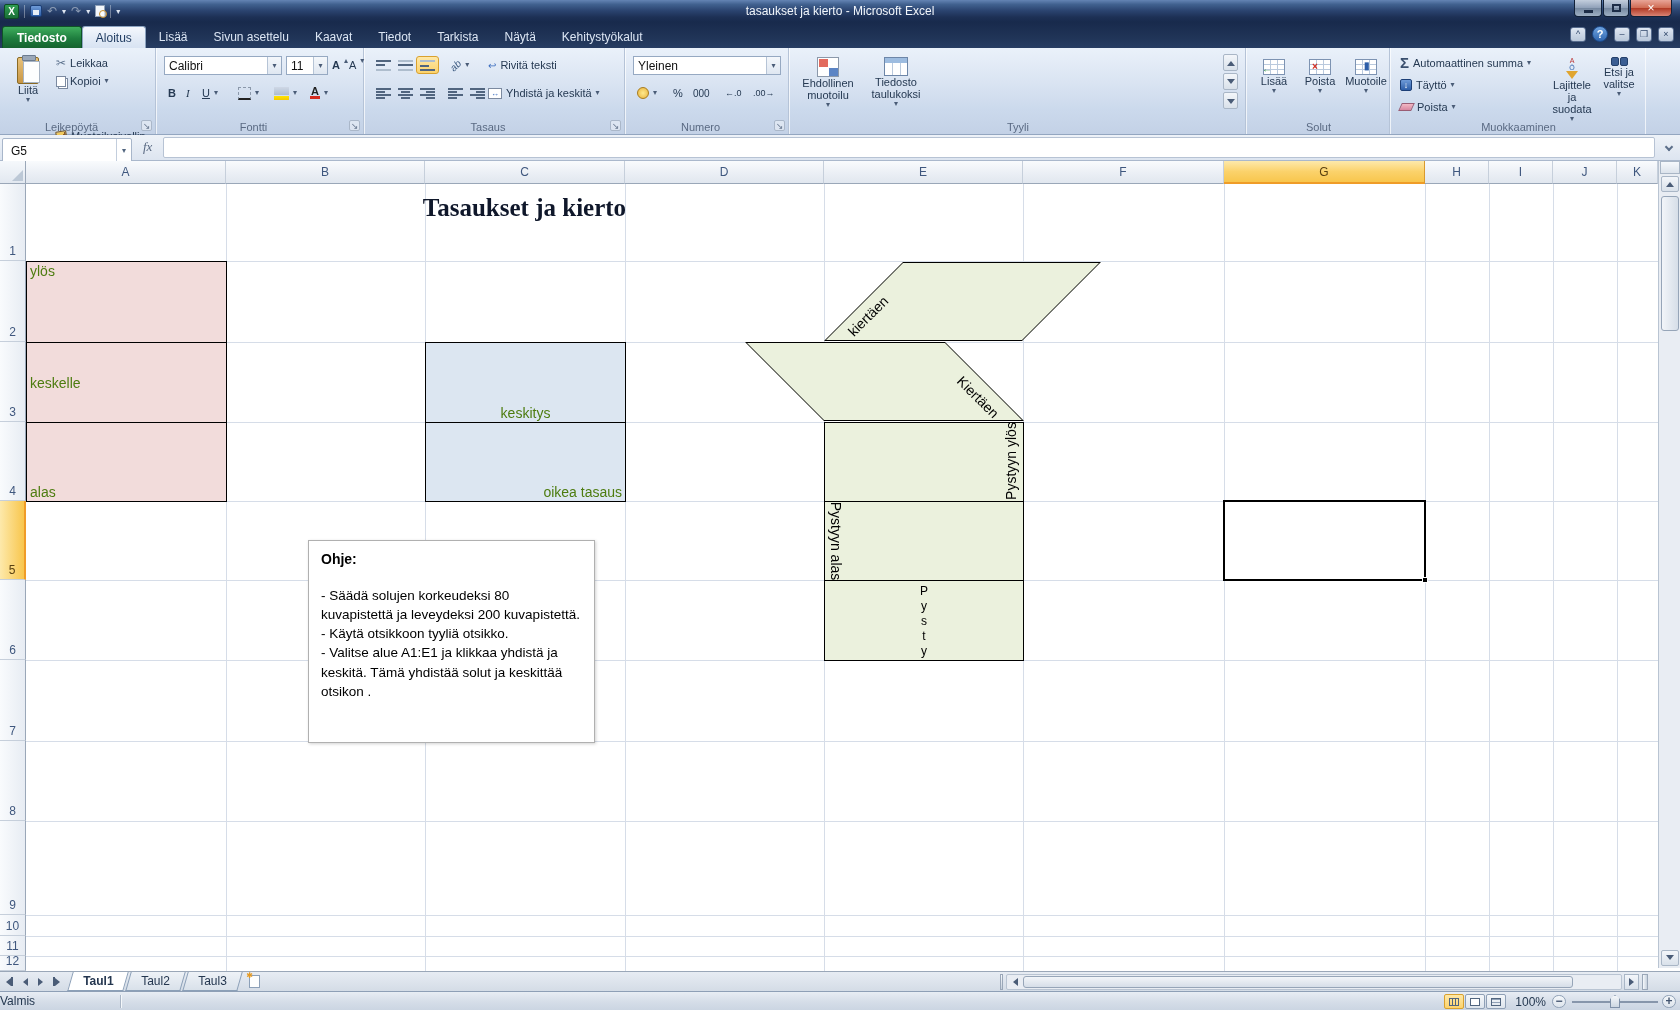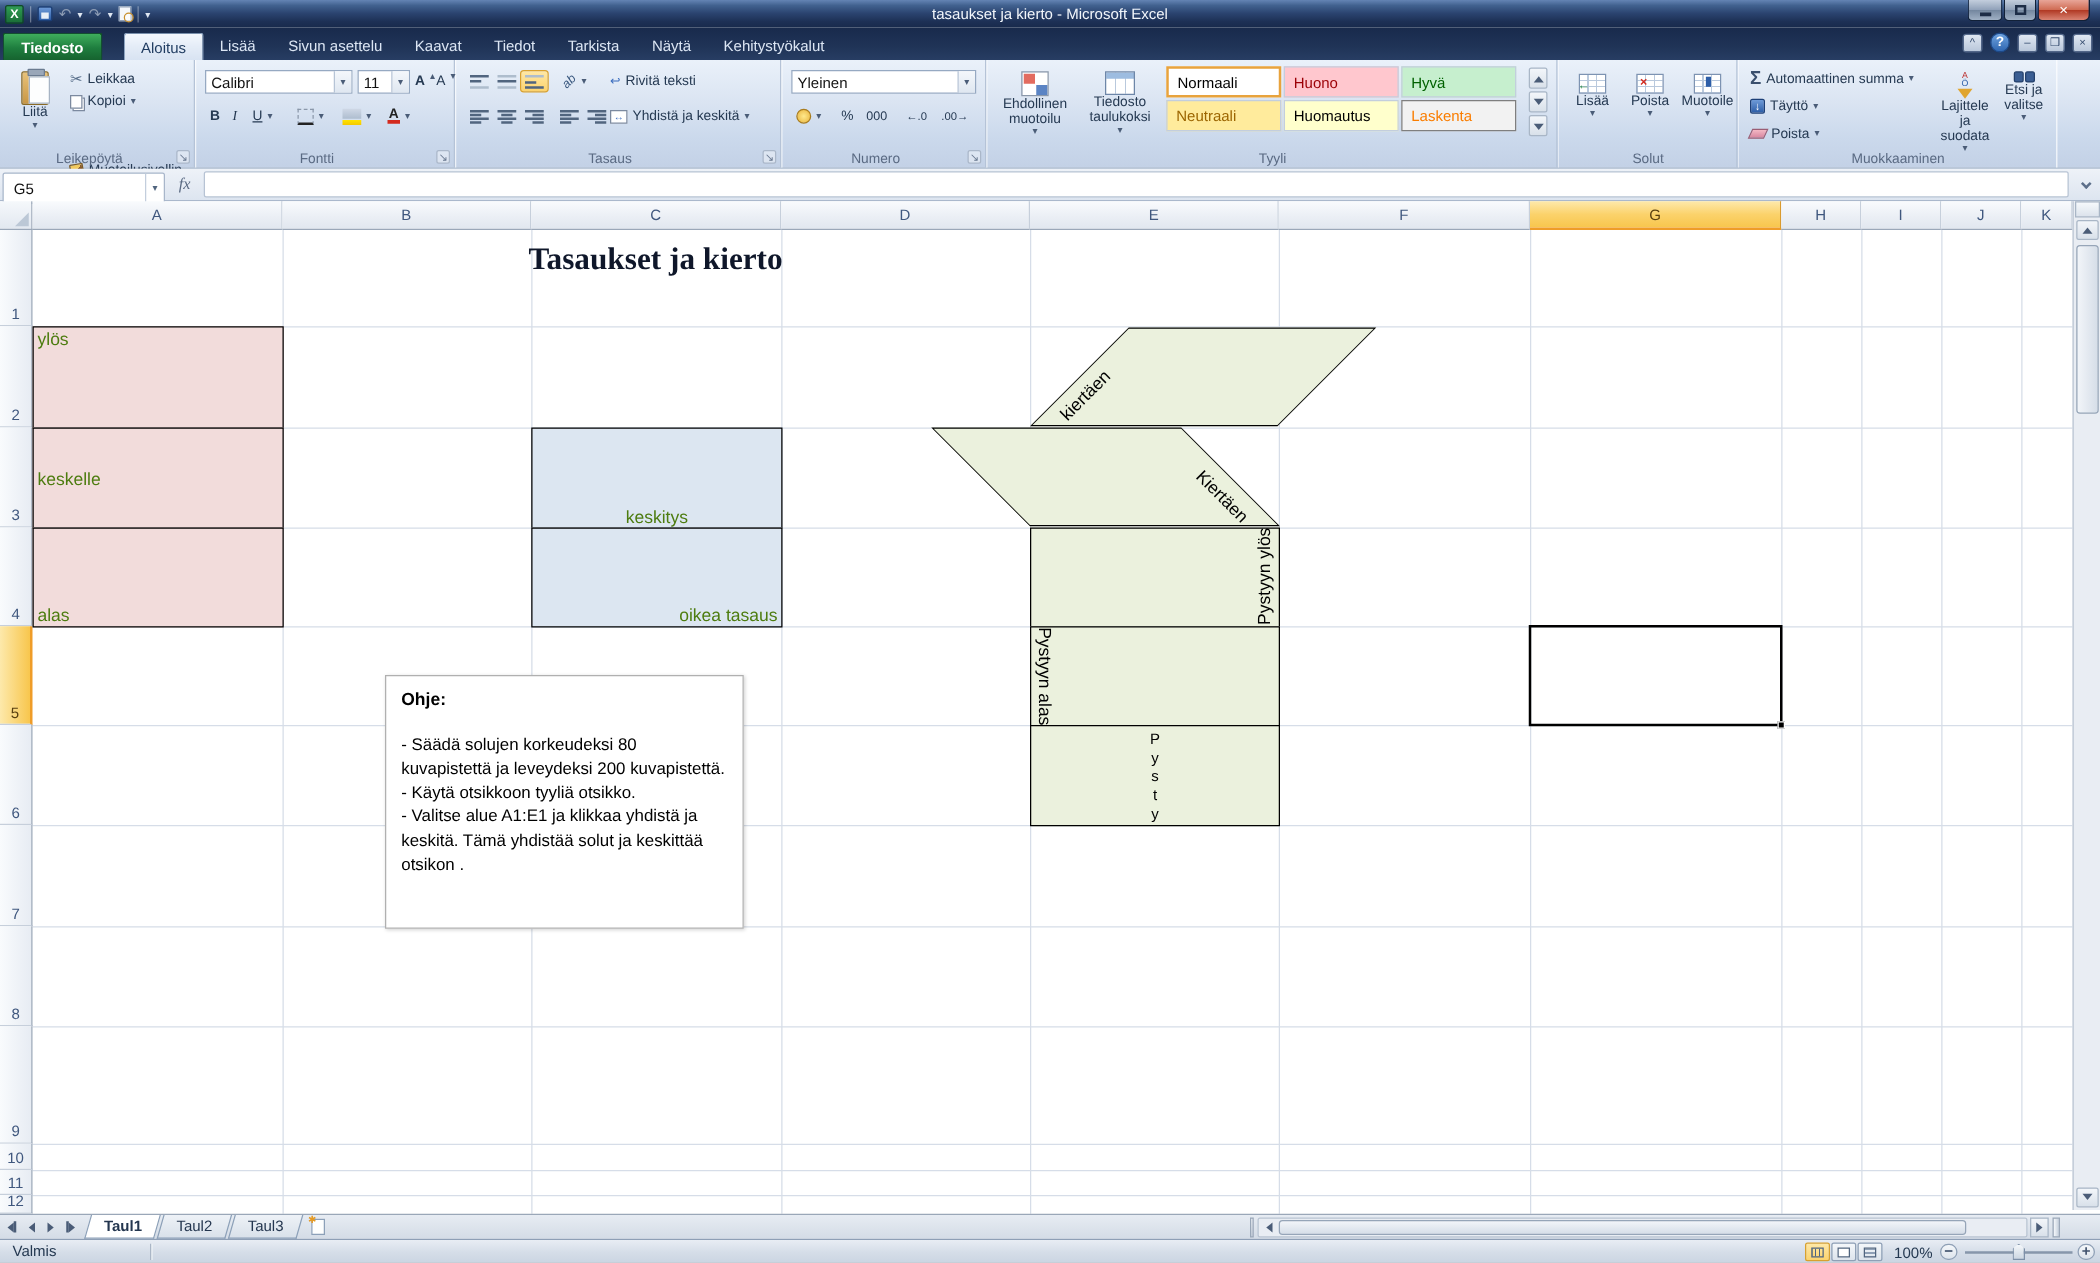--- a/index.html
+++ b/index.html
@@ -29,21 +29,21 @@
     background:linear-gradient(#c3cedd,#8fa0b8 50%,#74879f 52%,#9fb0c4);border-radius:0 0 4px 4px;margin-left:1px;color:#1d2d47;}
   .wb.min{width:28px;} .wb.max{width:26px;} .wb.cls{width:42px;background:linear-gradient(#e8a598,#cf6a52 50%,#b13a25 52%,#d98373);color:#fff;border-radius:0 0 5px 4px;}
   .minbar{width:9px;height:3px;background:#243;background:#1d2d47;margin-top:6px;}
   .maxbox{width:9px;height:8px;border:2px solid #1d2d47;}
 
   
   .tabstrip{position:absolute;left:0;top:22px;width:1680px;height:26px;
     background:linear-gradient(180deg,#182a4c,#203457 60%,#273d63);display:flex;align-items:flex-end;}
   .ftab{height:22px;padding:0 14px;margin-left:2px;display:flex;align-items:center;color:#fff;font-weight:bold;
     background:linear-gradient(#3fae5d,#1e7d3e 55%,#16632f);border-radius:3px 3px 0 0;border:1px solid #0f5226;border-bottom:none;}
-  #rtabs{display:flex;height:22px;padding-left:17px;}
+  #rtabs{display:flex;height:22px;}
   .rtab{padding:0 13px;display:flex;align-items:center;color:#dce6f4;}
   .rtab.sel{background:linear-gradient(#f4f8fd,#e4ecf7 50%,#d8e3f2);color:#1e3a5f;border:1px solid #8da4c1;border-bottom:none;border-radius:3px 3px 0 0;}
   .striprt{position:absolute;right:6px;top:4px;display:flex;align-items:center;gap:6px;height:16px;}
   .sbtn{width:16px;height:15px;border:1px solid #56central;border:1px solid #566b8d;border-radius:3px;
     background:linear-gradient(#dfe7f2,#b9c7da);display:flex;align-items:center;justify-content:center;color:#31486b;font-size:9px;}
   .helpb{width:16px;height:16px;border-radius:50%;background:linear-gradient(#6ea3e0,#2f66b0);border:1px solid #1d4a8a;color:#fff;font-weight:bold;font-size:11px;display:flex;align-items:center;justify-content:center;}
 
   
   .ribbon{position:absolute;left:0;top:48px;width:1680px;height:87px;
     background:linear-gradient(180deg,#eaf1fa,#dae4f2 40%,#cbd9ec 72%,#c3d1e6);border-bottom:1px solid #93a6c0;}
@@ -170,21 +170,21 @@
   .hsdivider{position:absolute;left:1000px;top:2px;width:3px;height:16px;background:linear-gradient(#f6f9fc,#c6d0dc);border:1px solid #9aa7b8;}
   .hstrack{position:absolute;left:1006px;top:2px;width:616px;height:16px;background:#e9edf3;border:1px solid #b9c4d2;border-radius:2px;}
   .hsthumb{position:absolute;left:16px;top:1px;width:550px;height:12px;background:linear-gradient(#f2f5f9,#d6dee8);border:1px solid #96a5b8;border-radius:3px;}
   .hsl{position:absolute;left:1px;top:1px;width:14px;height:12px;display:flex;align-items:center;justify-content:center;}
   .hsr{position:absolute;left:1624px;top:2px;width:15px;height:16px;background:linear-gradient(#f3f6fa,#d9e1ea);border:1px solid #a9b6c6;display:flex;align-items:center;justify-content:center;}
   .hssplit{position:absolute;left:1642px;top:2px;width:6px;height:16px;background:linear-gradient(90deg,#f6f9fc,#c6d0dc);border:1px solid #9aa7b8;}
 
   
   .statusbar{position:absolute;left:0;top:991px;width:1680px;height:19px;
     background:linear-gradient(#e8edf4,#d5dde8 55%,#cbd5e2);border-top:1px solid #8e9fb6;display:flex;align-items:center;color:#243850;}
-  .stmode{padding-left:10px;width:120px;}
+  .stmode{width:120px;}
   .stsep{width:1px;height:13px;background:#aab6c6;box-shadow:1px 0 0 #f4f7fa;}
   .viewbtns{position:absolute;left:1444px;top:2px;display:flex;gap:1px;}
   .vb{width:20px;height:15px;border:1px solid #8fa0b6;border-radius:2px;background:linear-gradient(#f4f7fa,#dde4ec);display:flex;align-items:center;justify-content:center;}
   .vb.act{background:linear-gradient(#ffe8a6,#fcd36d);border-color:#d9a12e;}
   .vbg{width:10px;height:8px;border:1px solid #51657f;background:repeating-linear-gradient(90deg,transparent 0 2px,#51657f 2px 3px);}
   .vbp{width:10px;height:8px;border:1px solid #51657f;background:#fff;}
   .zoomtxt{position:absolute;left:1502px;top:3px;width:44px;text-align:right;}
   .zminus{position:absolute;left:1552px;top:3px;width:14px;height:13px;border:1px solid #8fa0b6;border-radius:7px;background:linear-gradient(#f4f7fa,#dde4ec);text-align:center;line-height:10px;font-weight:bold;color:#41536e;}
   .ztrack{position:absolute;left:1572px;top:9px;width:86px;height:2px;background:#8796ab;}
   .zthumb{position:absolute;left:1610px;top:3px;width:10px;height:13px;background:linear-gradient(#f4f7fa,#cdd7e2);border:1px solid #7e90a8;
@@ -378,28 +378,20 @@
       <div class="bigbtn" style="left:4px;top:4px;width:66px;height:68px;">
         <span class="ic-cf"></span>
         <span>Ehdollinen muotoilu</span>
           <span class="drop">▾</span>
       </div>
       <div class="bigbtn" style="left:72px;top:4px;width:66px;height:68px;">
         <span class="ic-table"></span>
         <span>Tiedosto taulukoksi</span>
           <span class="drop">▾</span>
       </div>
-      <div id="stylegal" style="position:absolute;left:142px;top:5px;width:284px;display:flex;flex-wrap:wrap;gap:2px;">
-          <div class="chip chipsel" style="background: rgb(255, 255, 255); color: rgb(0, 0, 0);">Normaali</div>
-          <div class="chip" style="background: rgb(255, 199, 206); color: rgb(156, 0, 6);">Huono</div>
-          <div class="chip" style="background: rgb(198, 239, 206); color: rgb(0, 97, 0);">Hyvä</div>
-          <div class="chip" style="background: rgb(255, 235, 156); color: rgb(156, 101, 0);">Neutraali</div>
-          <div class="chip" style="background: rgb(255, 255, 204); color: rgb(0, 0, 0);">Huomautus</div>
-          <div class="chip" style="background: rgb(242, 242, 242); color: rgb(250, 125, 0); border: 1px solid rgb(127, 127, 127);">Laskenta</div>
-        </div>
       <div class="sarr" style="left:432px;top:6px;width:15px;height:17px;">
           <div class="tri t-up"></div>
         </div>
       <div class="sarr" style="left:432px;top:25px;width:15px;height:17px;">
           <div class="tri t-dn"></div>
         </div>
       <div class="sarr" style="left:432px;top:44px;width:15px;height:17px;">
           <div class="tri t-dn" style="margin-top:3px;"></div>
         </div>
       <div class="glabel" style="right:0;">Tyyli</div>

